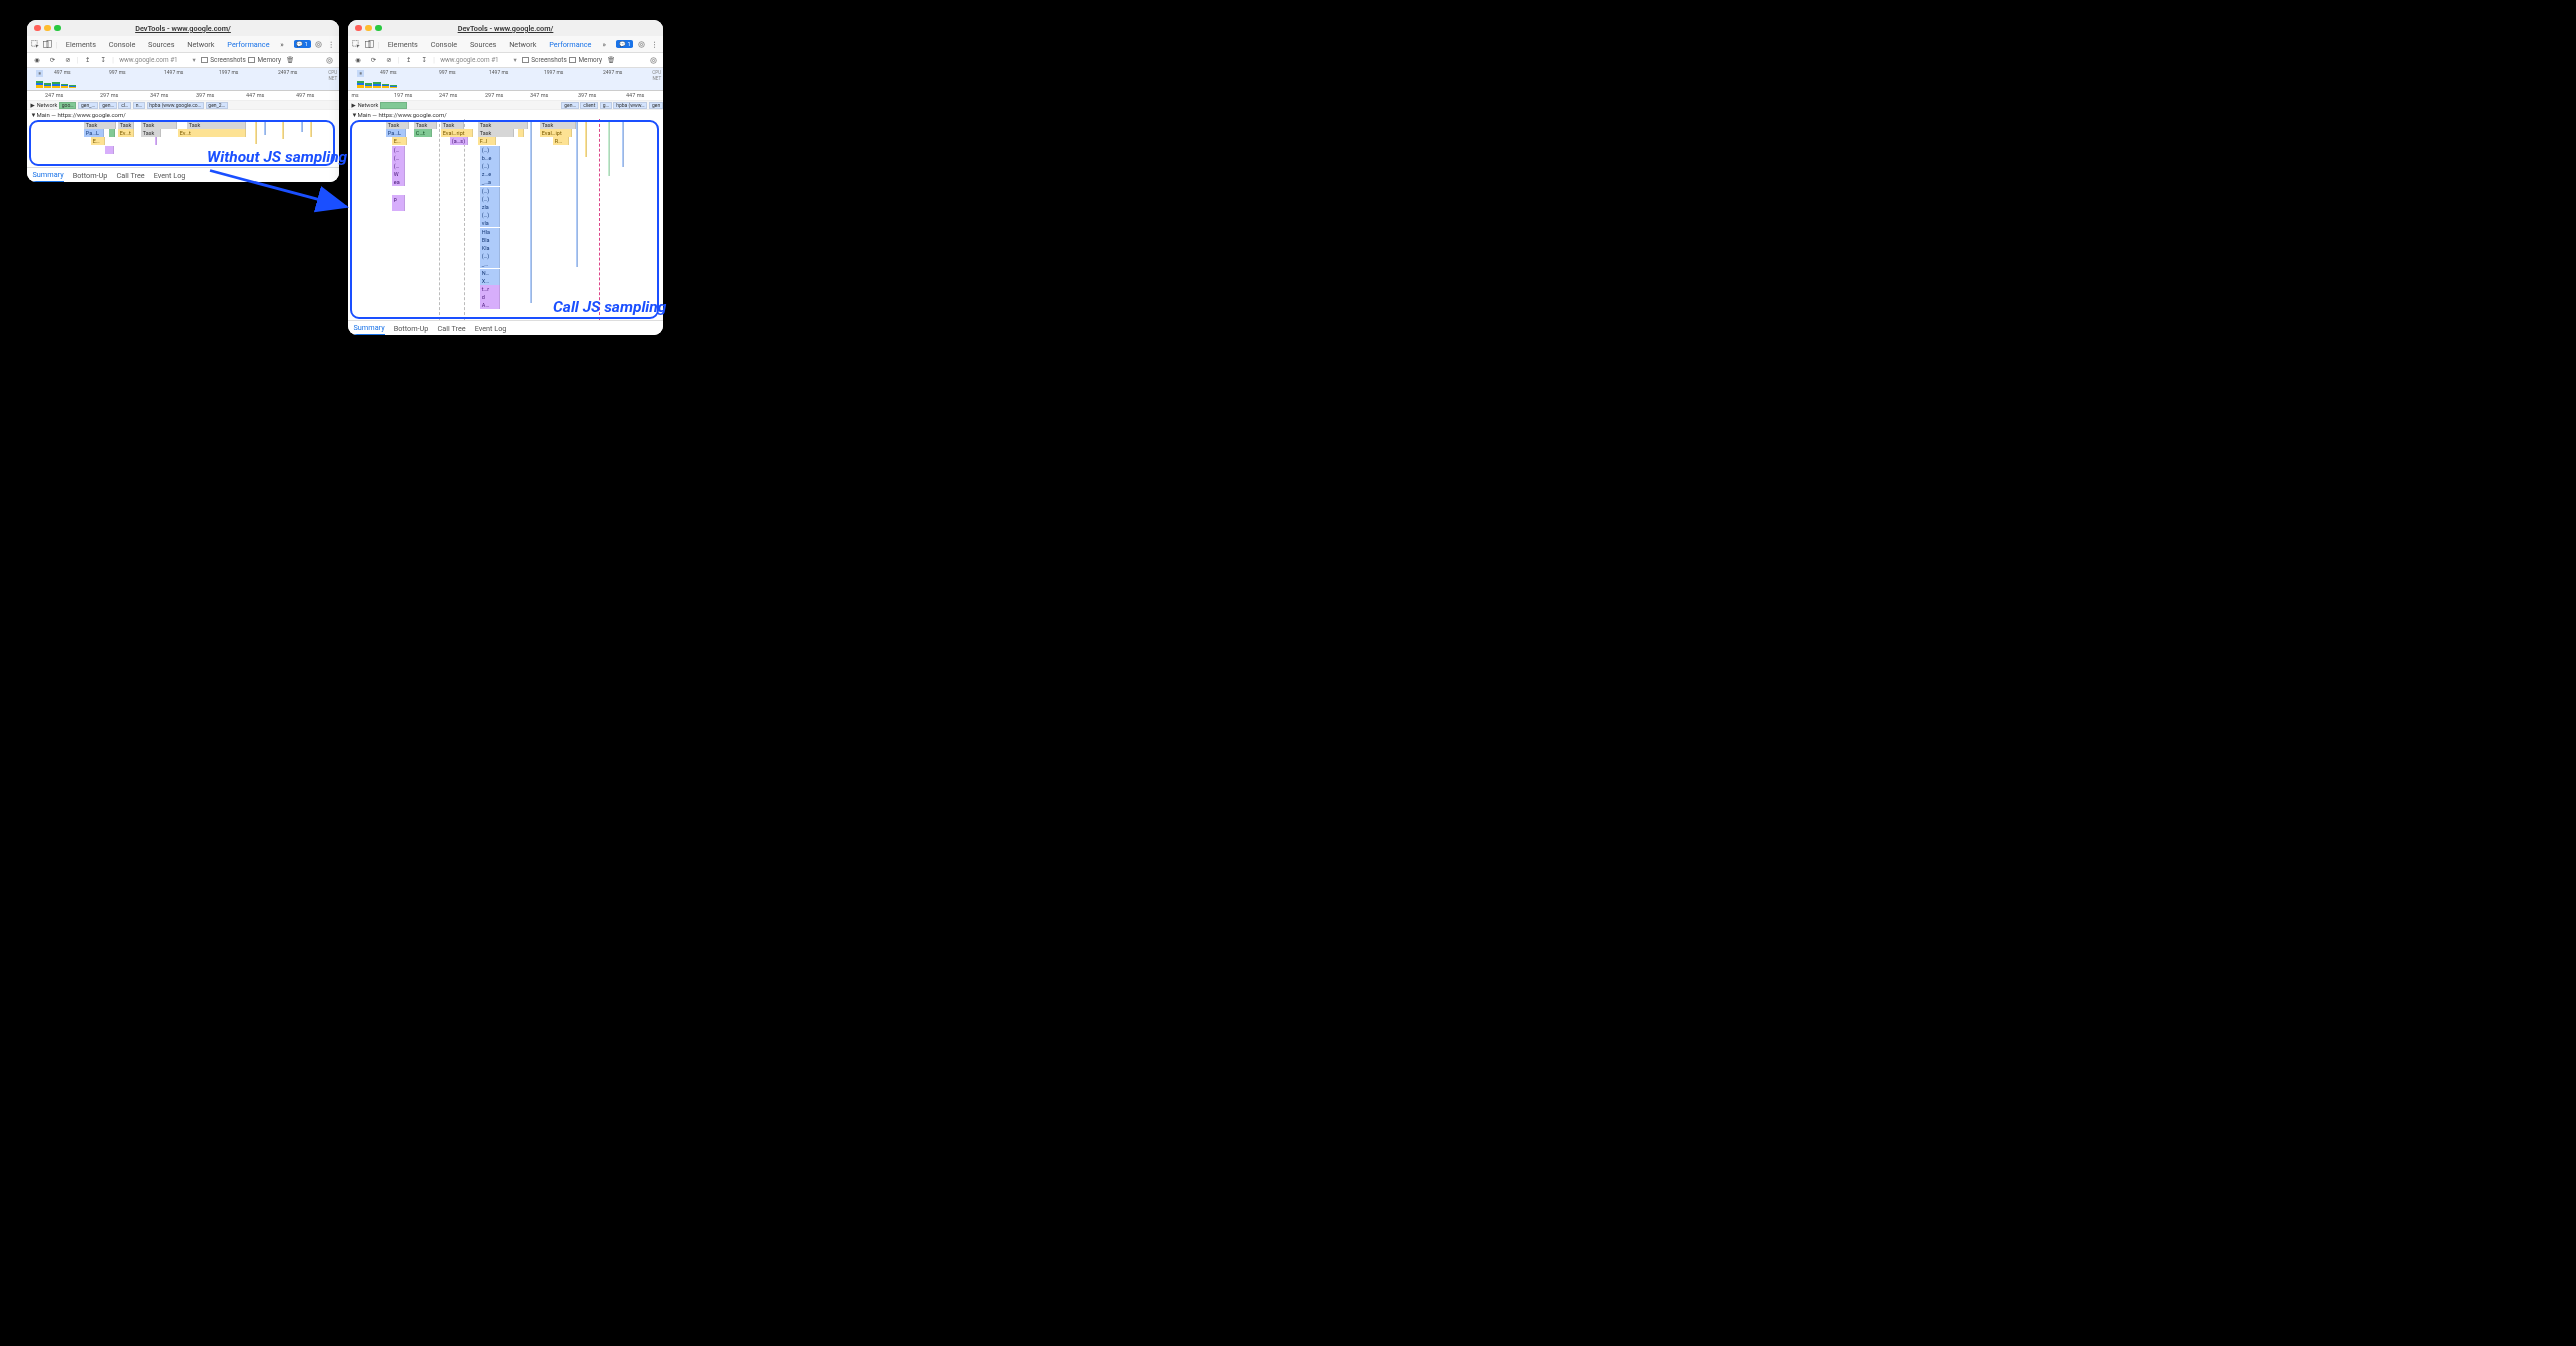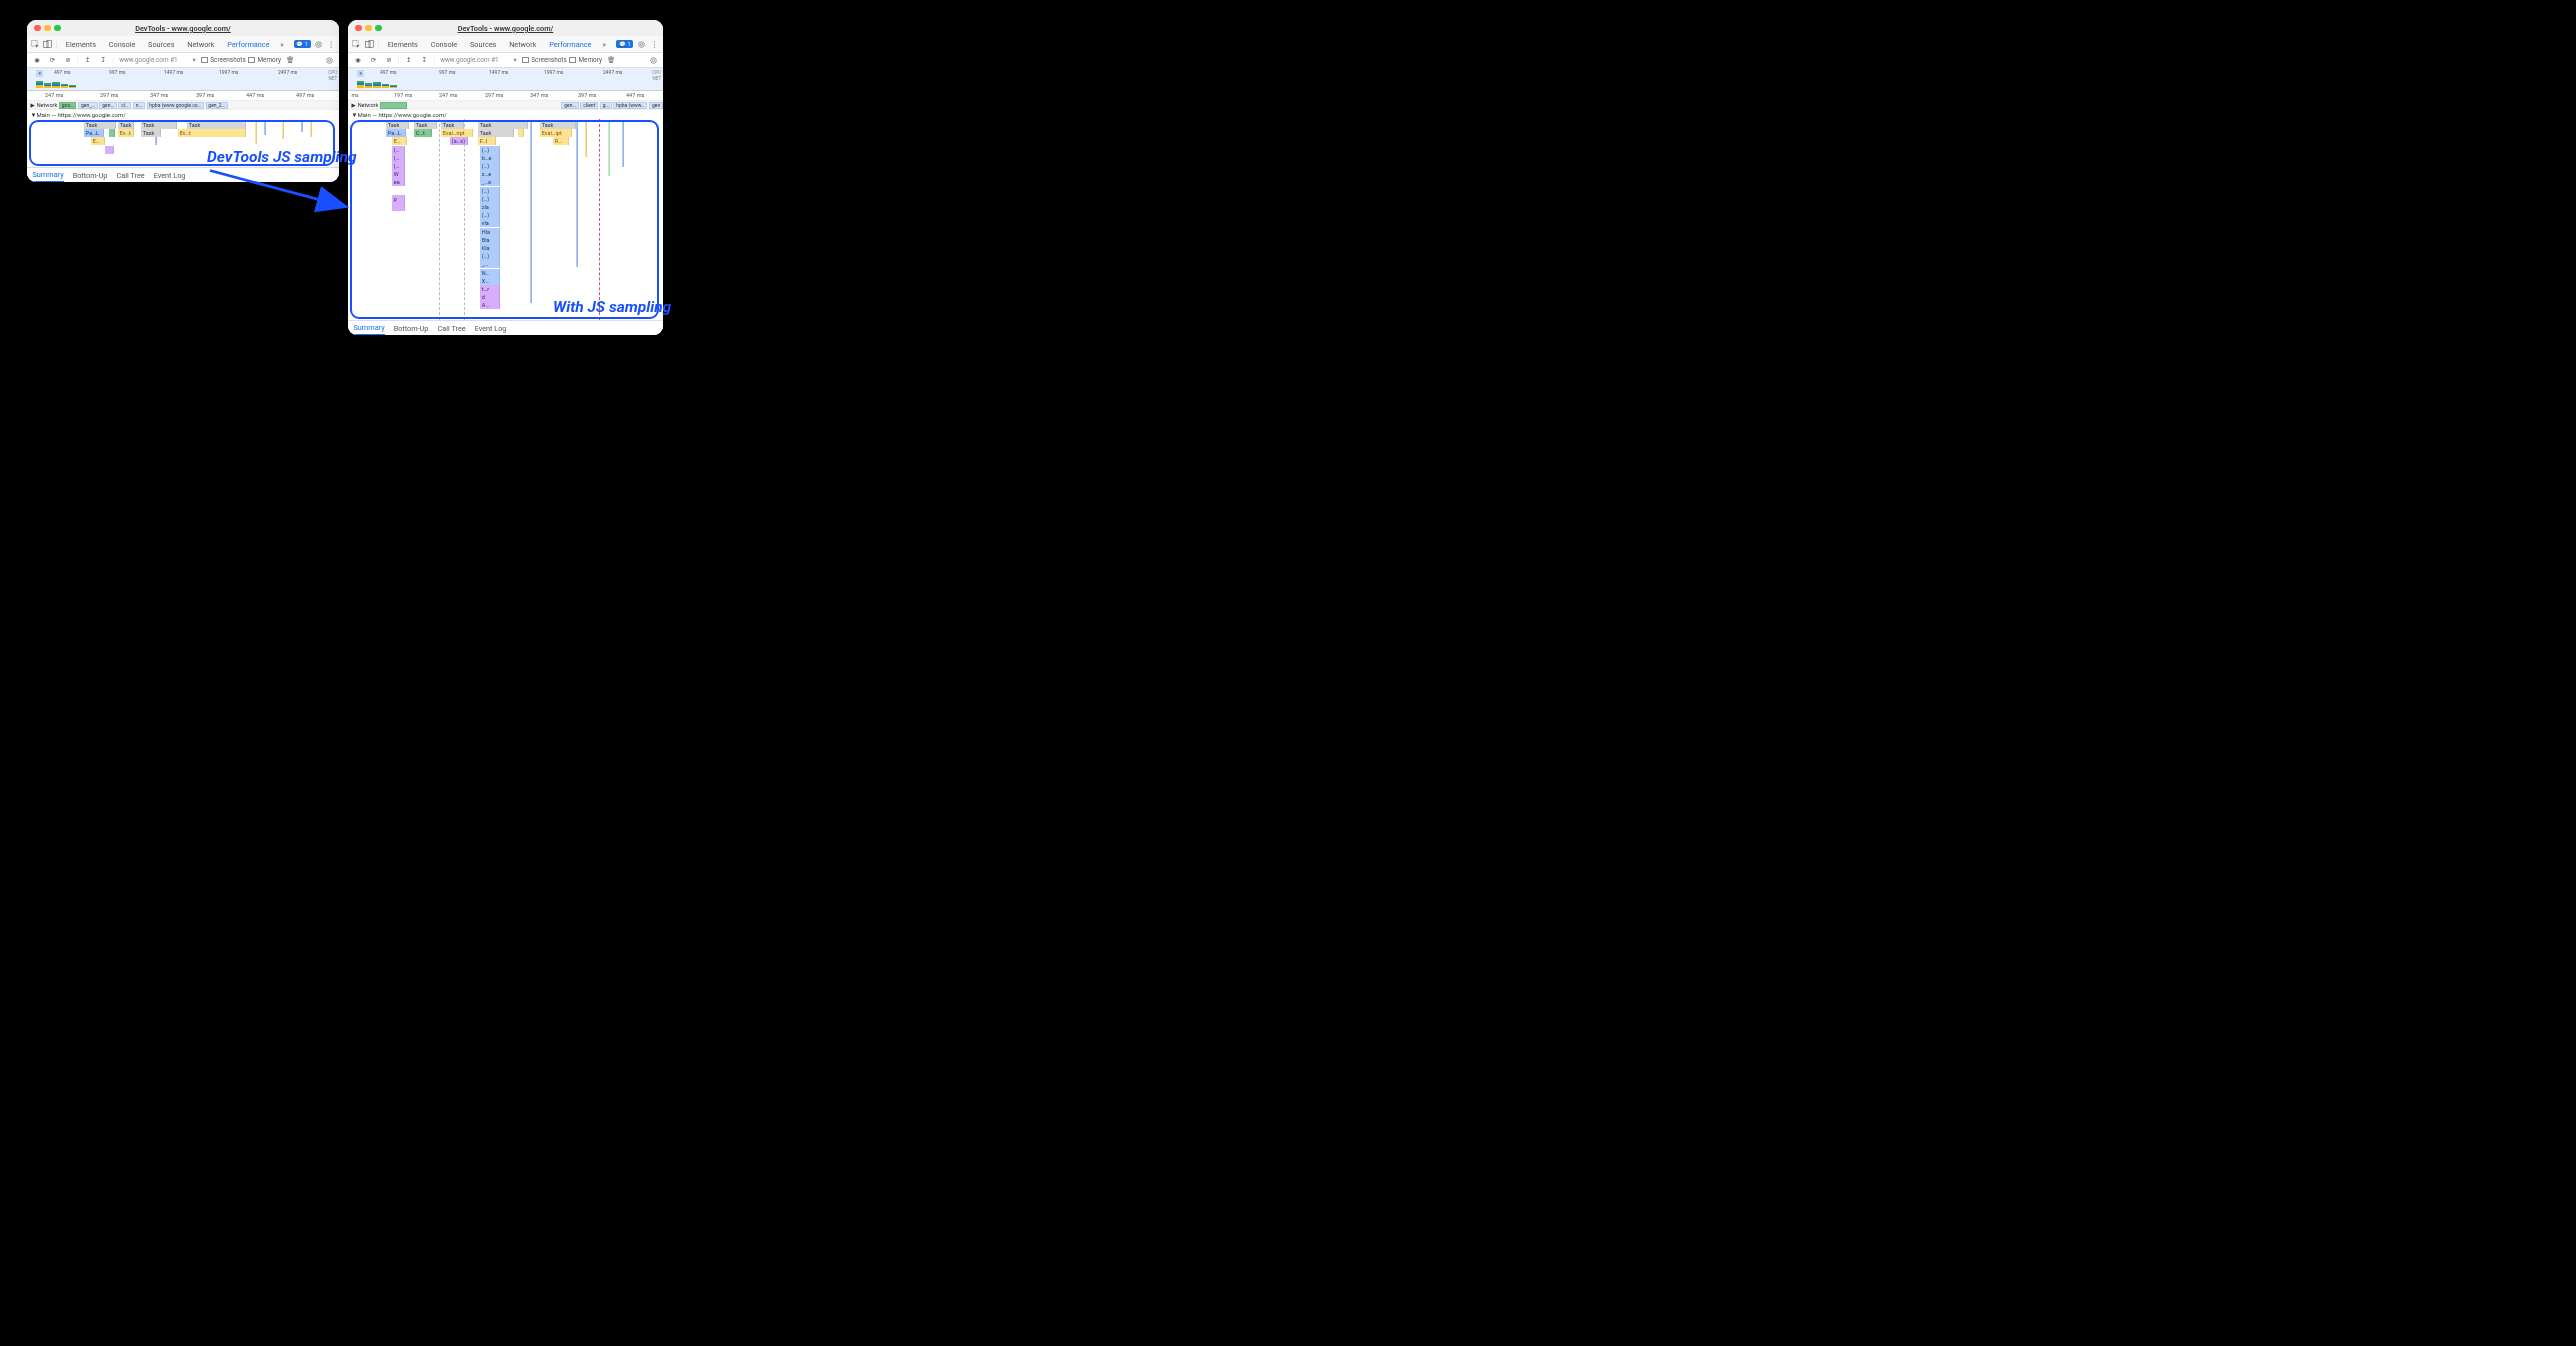--- a/index.html
+++ b/index.html
@@ -459,24 +459,24 @@
     </div>
   <div class="bottom-tabs">
     <div class="btab active">Summary</div>
     <div class="btab">Bottom-Up</div>
     <div class="btab">Call Tree</div>
     <div class="btab">Event Log</div>
   </div>
 </div>
 
 <div class="annotation-box" style="left:29px; top:120px; width:306px; height:46px;"></div>
-<div class="annotation-label" style="left:207px; top:148px;">DevTools JS sampling</div>
+<div class="annotation-label" style="left:207px; top:148px;">Without JS sampling</div>
 
 <div class="annotation-box" style="left:350px; top:120px; width:309px; height:199px;"></div>
-<div class="annotation-label" style="left:553px; top:298px;">With JS sampling</div>
+<div class="annotation-label" style="left:553px; top:298px;">Call JS sampling</div>
 
 <svg class="arrow-svg" style="left:205px; top:166px;" width="151" height="50" viewBox="0 0 165 55">
   <defs>
       <marker id="ah" markerWidth="12" markerHeight="10" refX="11" refY="5" orient="auto">
         <polygon points="0 0, 12 5, 0 10" fill="#1a4fff"></polygon>
       </marker>
     </defs>
   <line x1="5" y1="5" x2="155" y2="45" stroke="#1a4fff" stroke-width="3" marker-end="url(#ah)"></line>
 </svg>
 

